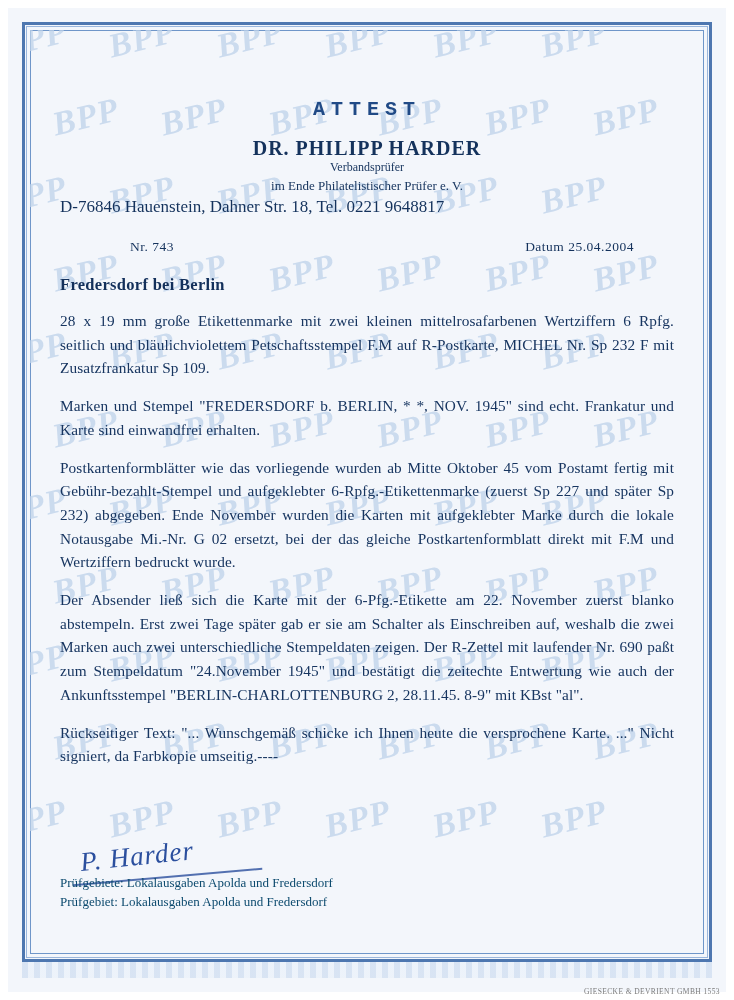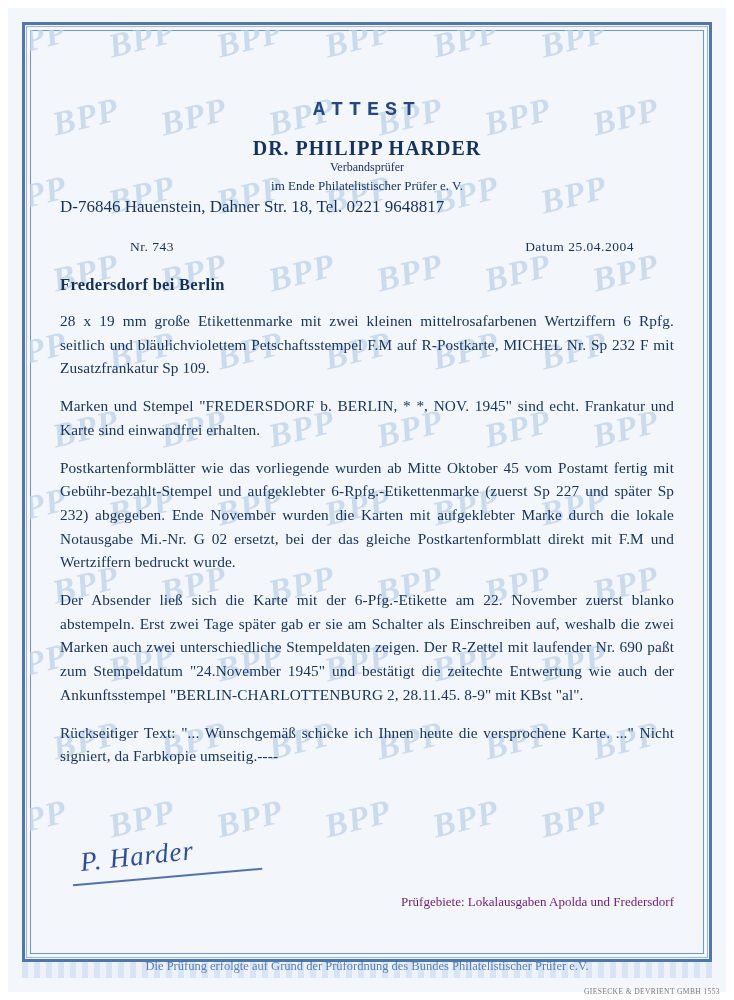--- a/index.html
+++ b/index.html
@@ -181,22 +181,22 @@
     border-bottom: 2px solid #2b4f9e;
     transform: rotate(-5deg);
     opacity: .8;
   }
 
   .footer-lines {
     position: absolute;
     left: 0;
     right: 0;
     bottom: 18px;
-    text-align: right;
-    color: #701a75;
+    text-align: left;
+    color: #0c4a6e;
   }
   .footer-lines .fl {
     font-size: 13px;
     line-height: 1.45;
   }
 
   .bottom-legal {
     position: absolute;
     left: 0;
     right: 0;
@@ -328,18 +328,18 @@
     <div class="para">Marken und Stempel "FREDERSDORF b. BERLIN, * *, NOV. 1945" sind echt. Frankatur und Karte sind einwandfrei erhalten.</div>
     <div class="para">Postkartenformblätter wie das vorliegende wurden ab Mitte Oktober 45 vom Postamt fertig mit Gebühr-bezahlt-Stempel und aufgeklebter 6-Rpfg.-Etikettenmarke (zuerst Sp 227 und später Sp 232) abgegeben. Ende November wurden die Karten mit aufgeklebter Marke durch die lokale Notausgabe Mi.-Nr. G 02 ersetzt, bei der das gleiche Postkartenformblatt direkt mit F.M und Wertziffern bedruckt wurde.</div>
     <div class="para">Der Absender ließ sich die Karte mit der 6-Pfg.-Etikette am 22. November zuerst blanko abstempeln. Erst zwei Tage später gab er sie am Schalter als Einschreiben auf, weshalb die zwei Marken auch zwei unterschiedliche Stempeldaten zeigen. Der R-Zettel mit laufender Nr. 690 paßt zum Stempeldatum "24.November 1945" und bestätigt die zeitechte Entwertung wie auch der Ankunftsstempel "BERLIN-CHARLOTTENBURG 2, 28.11.45. 8-9" mit KBst "al".</div>
     <div class="para">Rückseitiger Text: "... Wunschgemäß schicke ich Ihnen heute die versprochene Karte. ..." Nicht signiert, da Farbkopie umseitig.----</div>
 
     <div class="sig-underline"></div>
     <div class="signature">P. Harder</div>
 
     <div class="footer-lines">
       <div class="fl">Prüfgebiete: Lokalausgaben Apolda und Fredersdorf</div>
+      <div class="fl">Prüfgebiet: Lokalausgaben Apolda und Fredersdorf</div>
     </div>
   </div>
 
-  <div class="bottom-legal">Die Prüfung erfolgte auf Grund der Prüfordnung des Bundes Philatelistischer Prüfer e.V.</div>
   <div class="imprint">GIESECKE &amp; DEVRIENT GMBH 1553</div>
 </div>
 
 </body></html>

